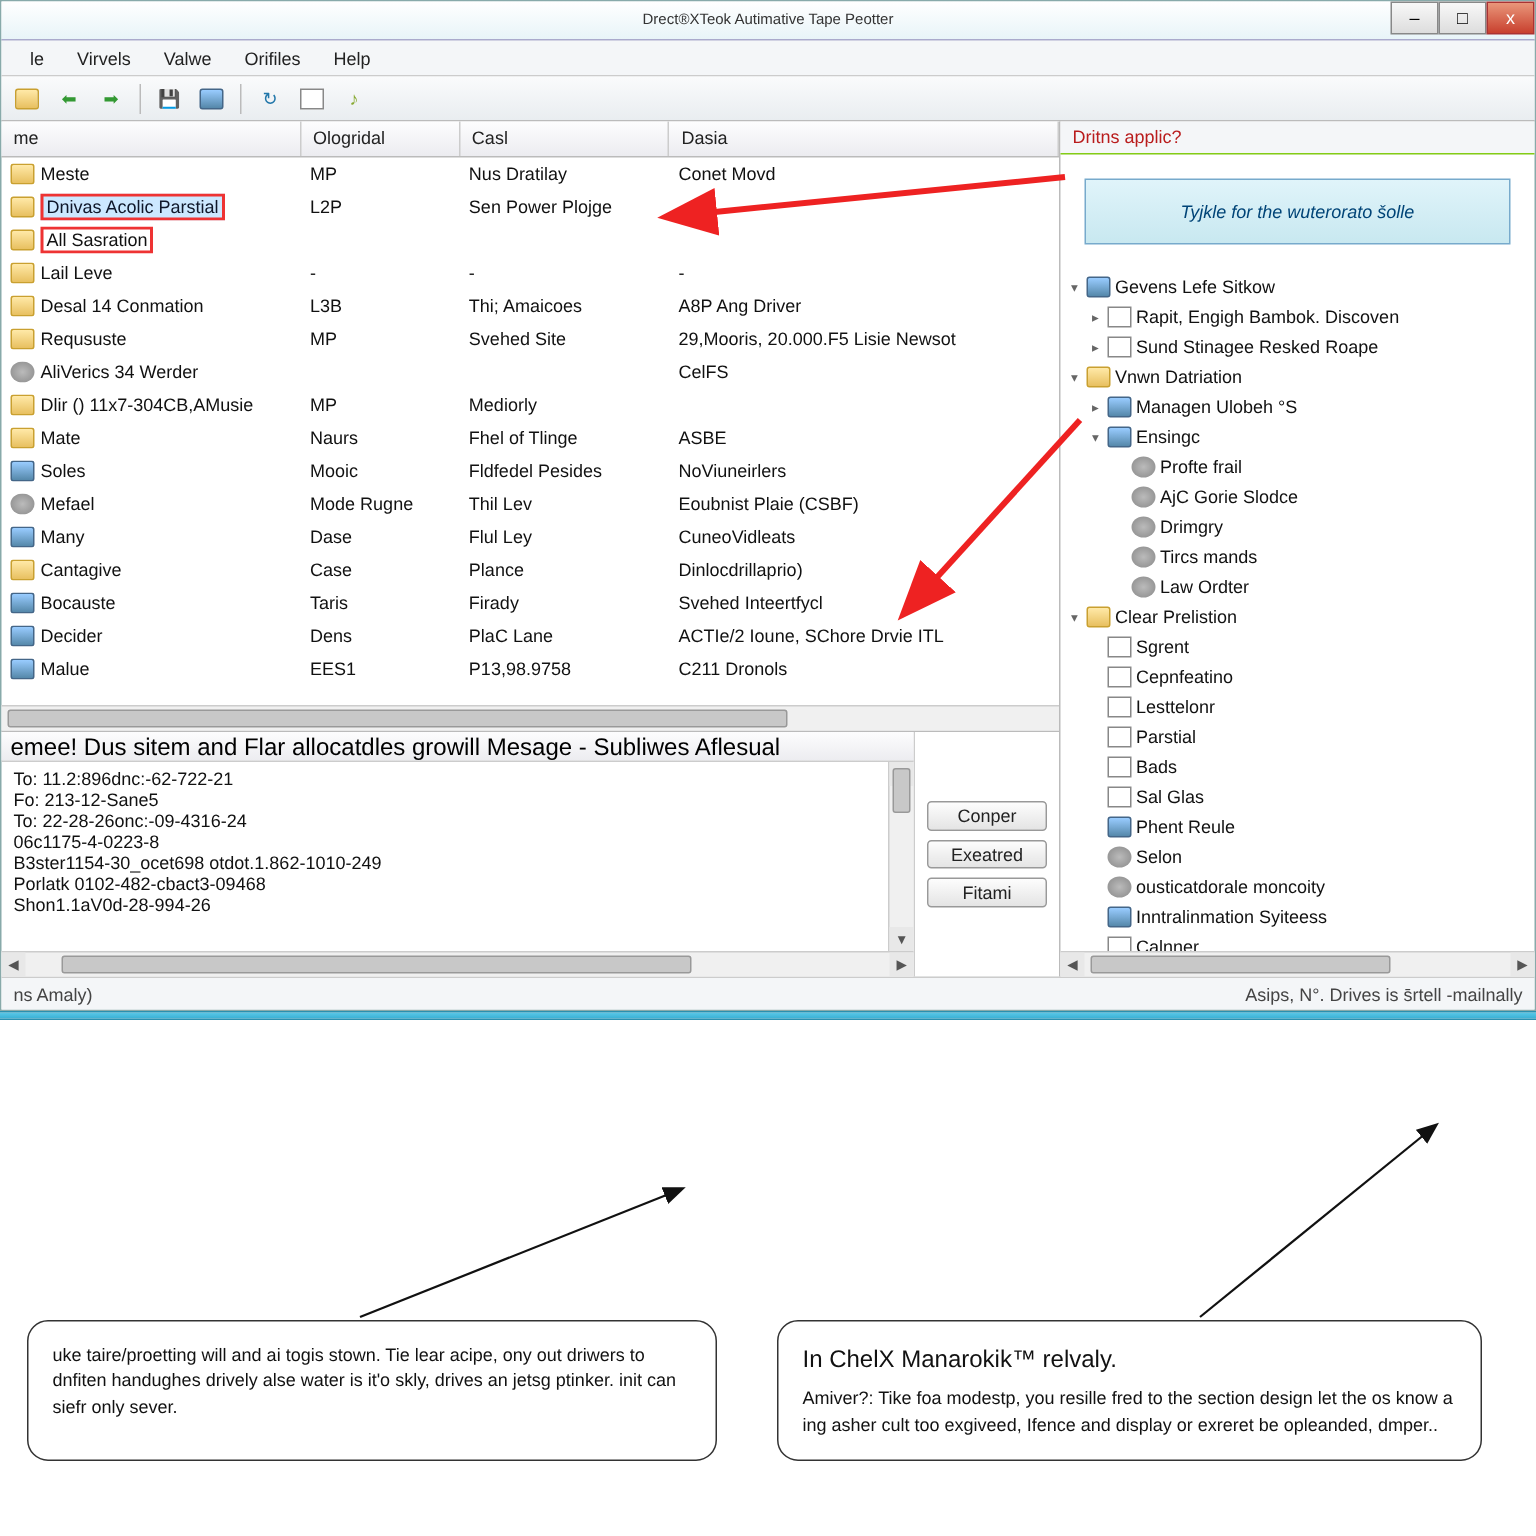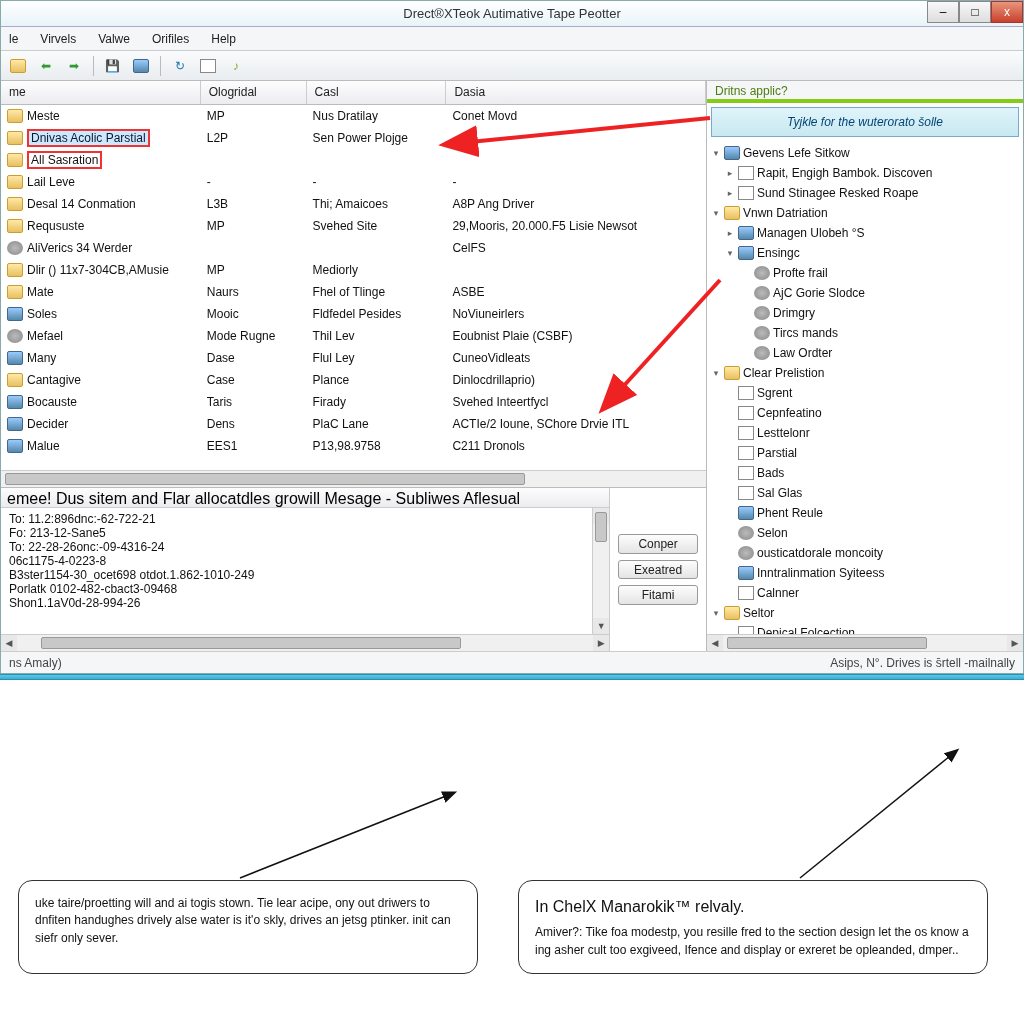--- a/index.html
+++ b/index.html
@@ -1,46 +1,46 @@
 <!DOCTYPE html>
 <html><head>
 <meta charset="utf-8">
 <style>
 *{box-sizing:border-box;margin:0;padding:0;font-family:"Segoe UI",Tahoma,sans-serif;font-size:12px}
 body{background:#fff;position:relative;width:1024px;height:1024px;overflow:hidden}
 .window{position:relative;width:1024px;border:1px solid #8aa;background:#fff}
 .titlebar{height:26px;background:linear-gradient(#fff,#e8f4f8);border-bottom:1px solid #aac;display:flex;align-items:center;position:relative}
-.titlebar .title{flex:1;text-align:center;color:#333;font-size:13px}
+.titlebar .title{flex:1;text-align:center;color:#333;font-size:10px}
 .winbtns{position:absolute;right:0;top:0;display:flex}
 .winbtn{width:32px;height:22px;border:1px solid #888;background:linear-gradient(#f8f8f8,#ddd);display:flex;align-items:center;justify-content:center;font-size:12px;font-family:Arial}
 .winbtn.close{background:linear-gradient(#e07,#c04050);background:#d9534f;color:#fff;border-color:#a33}
 .winbtn.close{background:linear-gradient(#e9967a,#c8402e)}
-.menubar{height:24px;background:#f4f6f8;border-bottom:1px solid #ccc;display:flex;align-items:center;padding-left:4px;gap:14px}
+.menubar{height:24px;background:#f4f6f8;border-bottom:1px solid #ccc;display:flex;align-items:center;padding-left:15px;gap:14px}
 .menubar span{color:#222;padding:2px 4px}
 .toolbar{height:30px;background:linear-gradient(#fafbfc,#e9edf0);border-bottom:1px solid #bbb;display:flex;align-items:center;padding-left:6px;gap:6px}
 .tbtn{width:22px;height:22px;display:flex;align-items:center;justify-content:center;border-radius:2px}
 .tsep{width:1px;height:20px;background:#bbb;margin:0 2px}
 .content{display:flex;height:570px}
 .leftpane{width:706px;border-right:1px solid #bbb;display:flex;flex-direction:column}
 .table-head{height:24px;background:linear-gradient(#fdfdfe,#ececf0);border-bottom:1px solid #bbb;display:flex}
 .th{border-right:1px solid #ccc;padding:4px 8px;color:#222;font-size:12px}
 .grid{flex:1;overflow:hidden}
 .row{display:flex;height:22px;align-items:center}
 .cell{padding:0 6px;white-space:nowrap;overflow:hidden;text-overflow:ellipsis;color:#111;display:flex;align-items:center;gap:4px}
 .c0{width:200px}.c1{width:106px}.c2{width:140px}.c3{width:260px}
 .ficon{width:16px;height:14px;display:inline-block}
 .folder{background:linear-gradient(#ffe9a8,#e8c060);border:1px solid #c9a030;border-radius:2px}
 .gear{background:radial-gradient(#bbb,#888);border-radius:50%}
 .app{background:linear-gradient(#9cf,#58a);border:1px solid #468;border-radius:2px}
 .doc{background:#fff;border:1px solid #888}
 .highlight{border:2px solid #e33;padding:0 2px}
 .selected{background:#cce8ff;color:#0f172a}
 .rightpane{width:318px;display:flex;flex-direction:column}
-.rp-head{height:22px;background:#f4f6f8;border-bottom:4px solid #84cc16;padding:3px 8px;color:#4d7c0f}
-.rp-search{height:30px;background:linear-gradient(#e0f4fa,#c8e8f0);border:1px solid #7ac;margin:4px;display:flex;align-items:center;justify-content:center;color:#047;font-style:italic}
+.rp-head{height:22px;background:#f4f6f8;border-bottom:1px solid #84cc16;padding:3px 8px;color:#b91c1c}
+.rp-search{height:44px;background:linear-gradient(#e0f4fa,#c8e8f0);border:1px solid #7ac;margin:16px;display:flex;align-items:center;justify-content:center;color:#047;font-style:italic}
 .tree{flex:1;overflow:auto;padding:2px 4px}
 .tnode{display:flex;align-items:center;gap:3px;height:20px;white-space:nowrap;color:#111}
 .tri{width:10px;font-size:9px;color:#666;text-align:center}
 .ticon{width:16px;height:14px}
 .ind1{padding-left:14px}.ind2{padding-left:30px}
 .bottom{display:flex;border-top:1px solid #bbb;height:164px}
 .msgbox{width:610px;display:flex;flex-direction:column;border-right:1px solid #ccc}
 .msghead{height:20px;background:linear-gradient(#fdfdfe,#ececf0);border-bottom:1px solid #ccc;padding:2px 6px;font-size:16px}
 .msgbody{flex:1;font-family:Consolas,monospace;font-size:12px;padding:4px 8px;color:#111;position:relative}
 .msgbody .line{white-space:pre}

